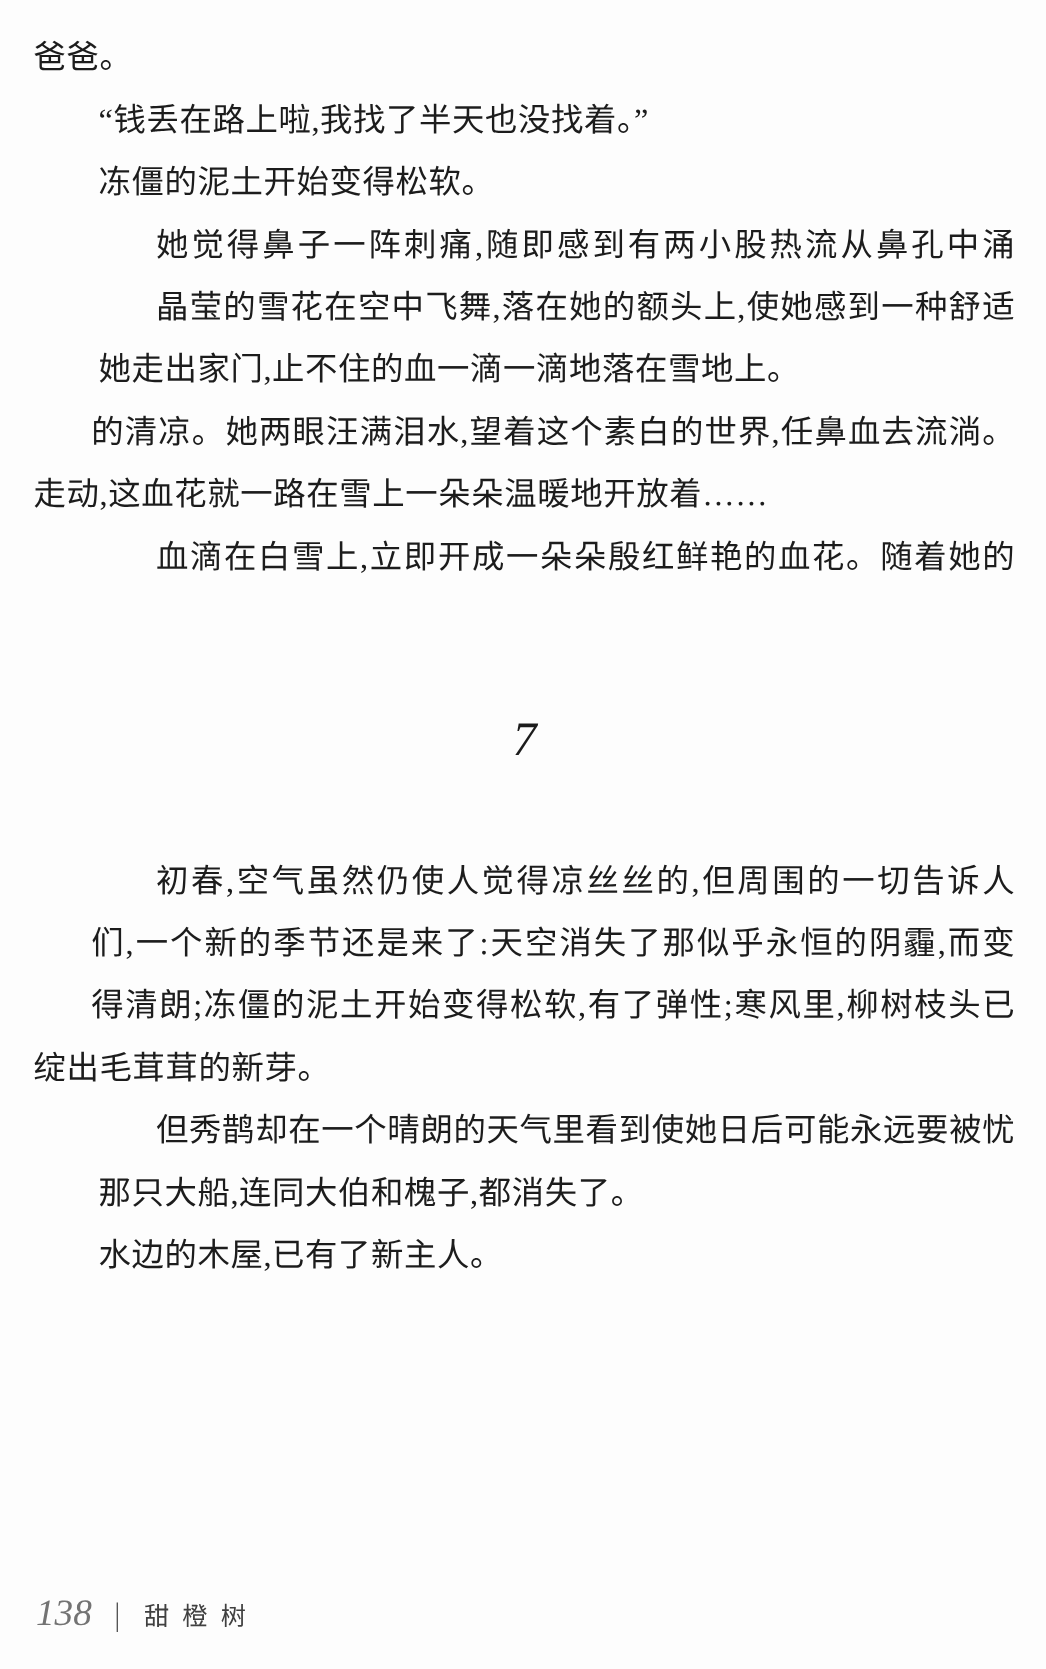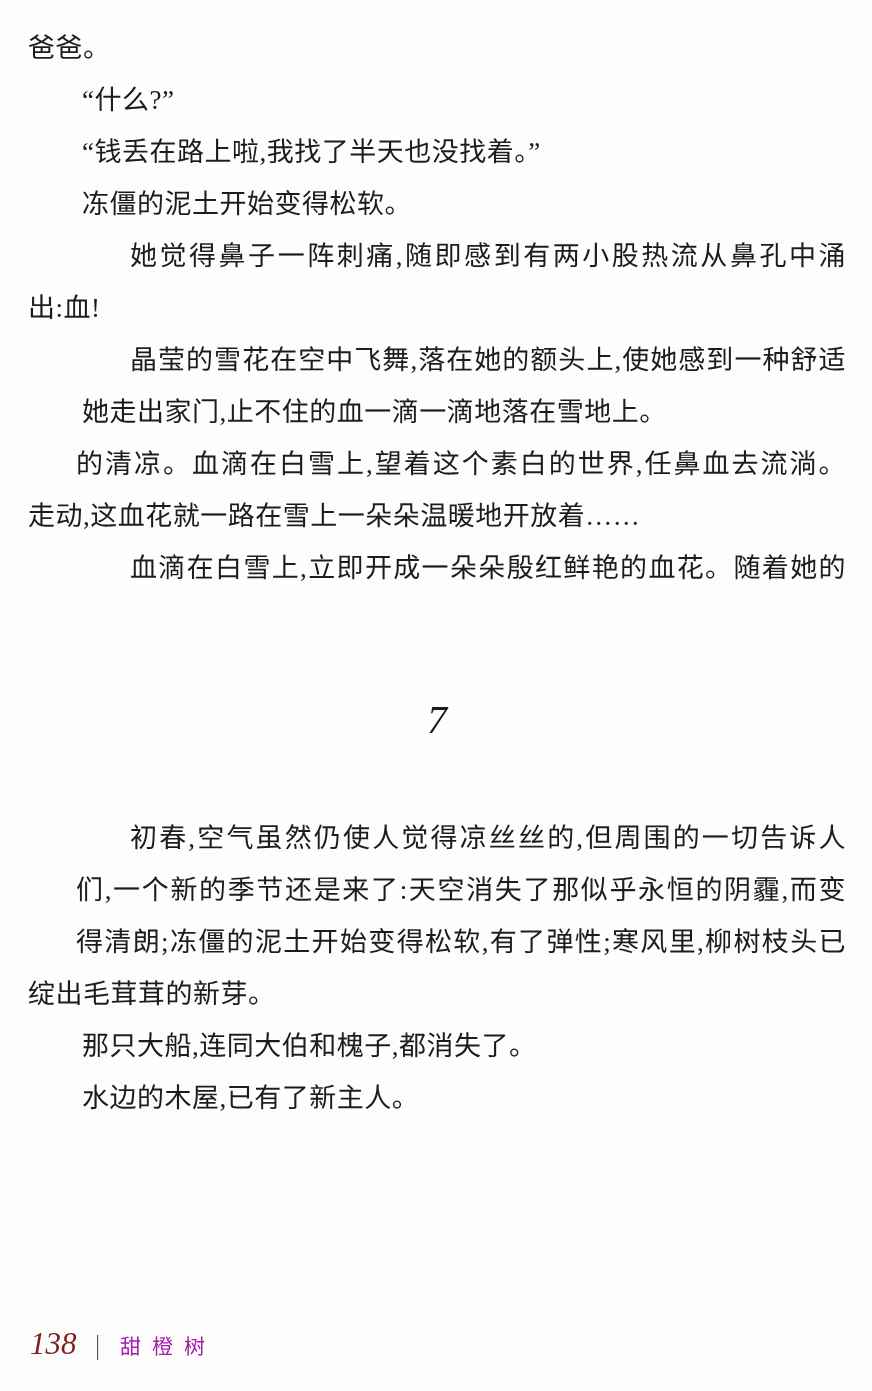--- a/index.html
+++ b/index.html
@@ -38,58 +38,57 @@
   }
   .pfooter {
     position: absolute;
     left: 30px; top: 1326px;
     display: flex;
     align-items: baseline;
   }
   .pnum {
     font-style: italic;
     font-size: 31px;
-    color: #7f1d1d;
+    color: #737373;
   }
   .psep {
     font-size: 27px;
     color: #333;
     margin: 0 20px 0 18px;
     display: inline-block;
     transform: scaleX(0.7);
   }
   .ptitle {
     font-size: 21px;
     letter-spacing: 11px;
-    color: #a21caf;
+    color: #404040;
   }
 </style>
 </head>
 <body>
 
 <div class="page">
   <div class="body-text">
     <p class="ln">爸爸。</p>
-    <p class="ln in">“什么?”</p>
     <p class="ln in">“钱丢在路上啦,我找了半天也没找着。”</p>
     <p class="ln in">冻僵的泥土开始变得松软。</p>
     <p class="ln in jf">她觉得鼻子一阵刺痛,随即感到有两小股热流从鼻孔中涌</p>
-    <p class="ln">出:血!</p>
     <p class="ln in jf">晶莹的雪花在空中飞舞,落在她的额头上,使她感到一种舒适</p>
     <p class="ln in">她走出家门,止不住的血一滴一滴地落在雪地上。</p>
-    <p class="ln jf">的清凉。血滴在白雪上,望着这个素白的世界,任鼻血去流淌。</p>
+    <p class="ln jf">的清凉。她两眼汪满泪水,望着这个素白的世界,任鼻血去流淌。</p>
     <p class="ln">走动,这血花就一路在雪上一朵朵温暖地开放着……</p>
     <p class="ln in jf">血滴在白雪上,立即开成一朵朵殷红鲜艳的血花。随着她的</p>
 
     <h2 class="secnum">7</h2>
 
     <p class="ln in jf">初春,空气虽然仍使人觉得凉丝丝的,但周围的一切告诉人</p>
     <p class="ln jf">们,一个新的季节还是来了:天空消失了那似乎永恒的阴霾,而变</p>
     <p class="ln jf">得清朗;冻僵的泥土开始变得松软,有了弹性;寒风里,柳树枝头已</p>
     <p class="ln">绽出毛茸茸的新芽。</p>
+    <p class="ln in jf">但秀鹊却在一个晴朗的天气里看到使她日后可能永远要被忧</p>
     <p class="ln in">那只大船,连同大伯和槐子,都消失了。</p>
     <p class="ln in">水边的木屋,已有了新主人。</p>
   </div>
 
   <footer class="pfooter">
     <span class="pnum">138</span>
     <span class="psep">|</span>
     <span class="ptitle">甜橙树</span>
   </footer>
 </div>

